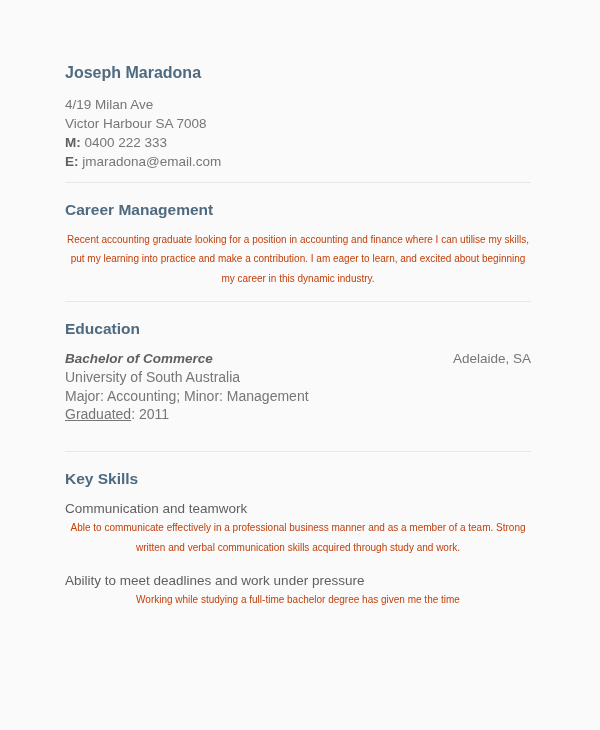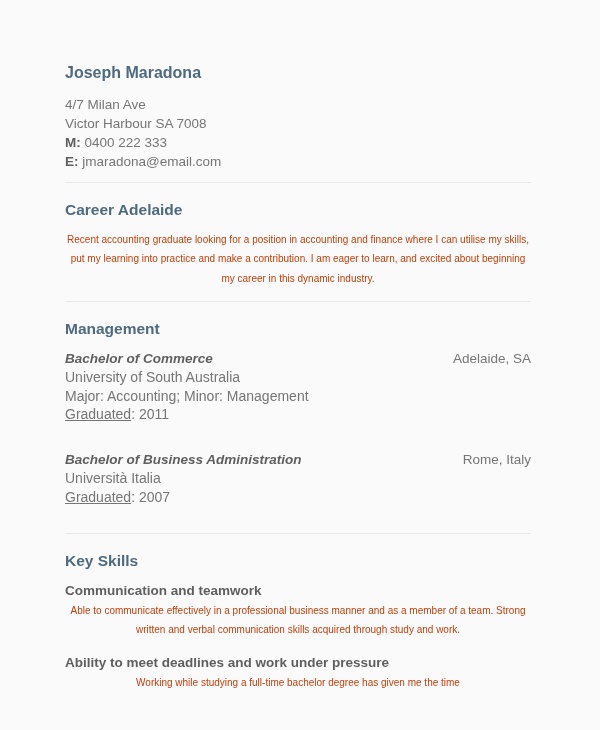--- a/index.html
+++ b/index.html
@@ -75,74 +75,66 @@
     font-size: 14px;
     line-height: 18.7px;
     color: #767676;
     margin: 0;
   }
   .u { text-decoration: underline; }
   .skill { margin: 0 0 14px 0; }
   .skill-title {
     font-size: 13.5px;
     line-height: 19.3px;
-    font-weight: bold;
+    font-weight: normal;
     color: #5f5f5f;
     margin: 0;
   }
   .mt-obj { margin-top: 13px; }
   .mt-edu hr { margin-top: 27px; }
 </style>
 </head>
 <body>
 
 <div class="resume">
 
   <div>
     <h1 class="name">Joseph Maradona</h1>
     <div class="contact">
-      <p>4/7 Milan Ave</p>
+      <p>4/19 Milan Ave</p>
       <p>Victor Harbour SA 7008</p>
       <p><span class="label-bold">M:</span> <span>0400 222 333</span></p>
       <p><span class="label-bold">E:</span> <span>jmaradona@email.com</span></p>
     </div>
   </div>
 
   <hr class="divider">
 
   <div>
-    <h2 class="section-heading">Career Adelaide</h2>
+    <h2 class="section-heading">Career Management</h2>
     <p class="body-text">Recent accounting graduate looking for a position in accounting and finance where I can utilise my skills, put my learning into practice and make a contribution. I am eager to learn, and excited about beginning my career in this dynamic industry.</p>
   </div>
 
   <div class="mt-obj">
       <hr class="divider">
     </div>
 
   <div>
-    <h2 class="section-heading">Management</h2>
+    <h2 class="section-heading">Education</h2>
 
     <div class="edu-entry">
       <div class="edu-head">
         <span class="degree">Bachelor of Commerce</span>
         <span class="location">Adelaide, SA</span>
       </div>
       <p class="edu-line">University of South Australia</p>
       <p class="edu-line">Major: Accounting; Minor: Management</p>
       <p class="edu-line"><span class="u">Graduated</span><span>: 2011</span></p>
     </div>
 
-    <div class="edu-entry">
-      <div class="edu-head">
-        <span class="degree">Bachelor of Business Administration</span>
-        <span class="location">Rome, Italy</span>
-      </div>
-      <p class="edu-line">Università Italia</p>
-      <p class="edu-line"><span class="u">Graduated</span><span>: 2007</span></p>
-    </div>
   </div>
 
   <div class="mt-edu">
       <hr class="divider">
     </div>
 
   <div>
     <h2 class="section-heading">Key Skills</h2>
 
     <div class="skill">

